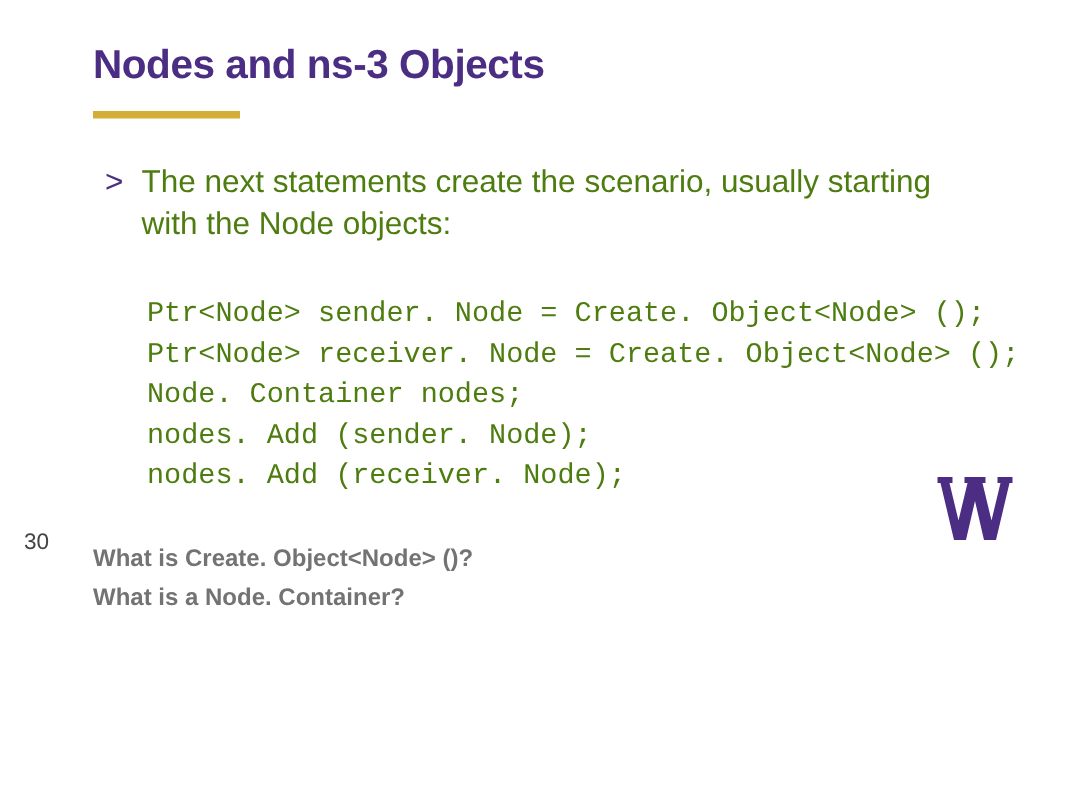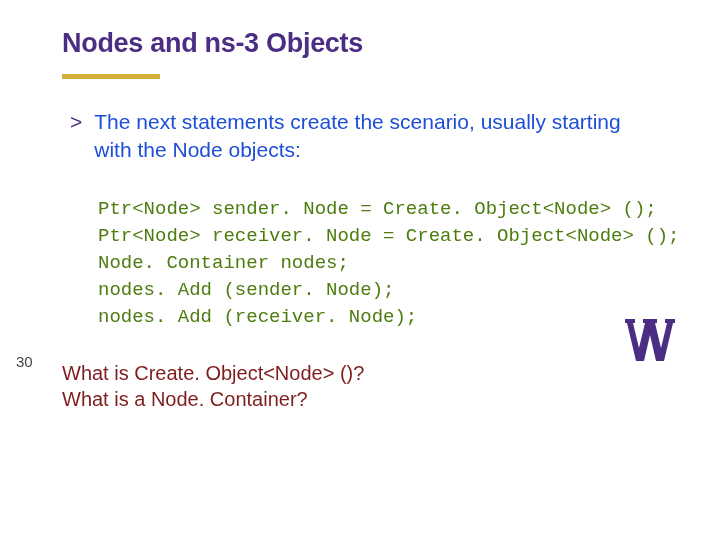--- a/index.html
+++ b/index.html
@@ -48,41 +48,42 @@
   .bullet-marker {
     color: #4b2e83;
     font-size: 21px;
     line-height: 28px;
     margin-right: 12px;
     font-family: Arial, sans-serif;
   }
   .bullet-text {
     font-size: 21px;
     line-height: 28px;
-    color: #1d4ed8;
+    color: #4d7c0f;
     white-space: pre-line;
   }
   .code-block {
     position: absolute;
     left: 98px;
     top: 196px;
     font-family: "Courier New", Courier, monospace;
     font-size: 19px;
     line-height: 27px;
     white-space: pre;
     color: #4d7c0f;
   }
   .questions {
     position: absolute;
     left: 62px;
     top: 360px;
-    font-size: 20px;
+    font-size: 16px;
     line-height: 26px;
     white-space: pre-line;
-    color: #7f1d1d;
+    color: #737373;
+    font-weight: bold;
   }
   .page-number {
     position: absolute;
     left: 16px;
     bottom: 18px;
     font-size: 15px;
     color: #444;
   }
   .logo {
     position: absolute;

